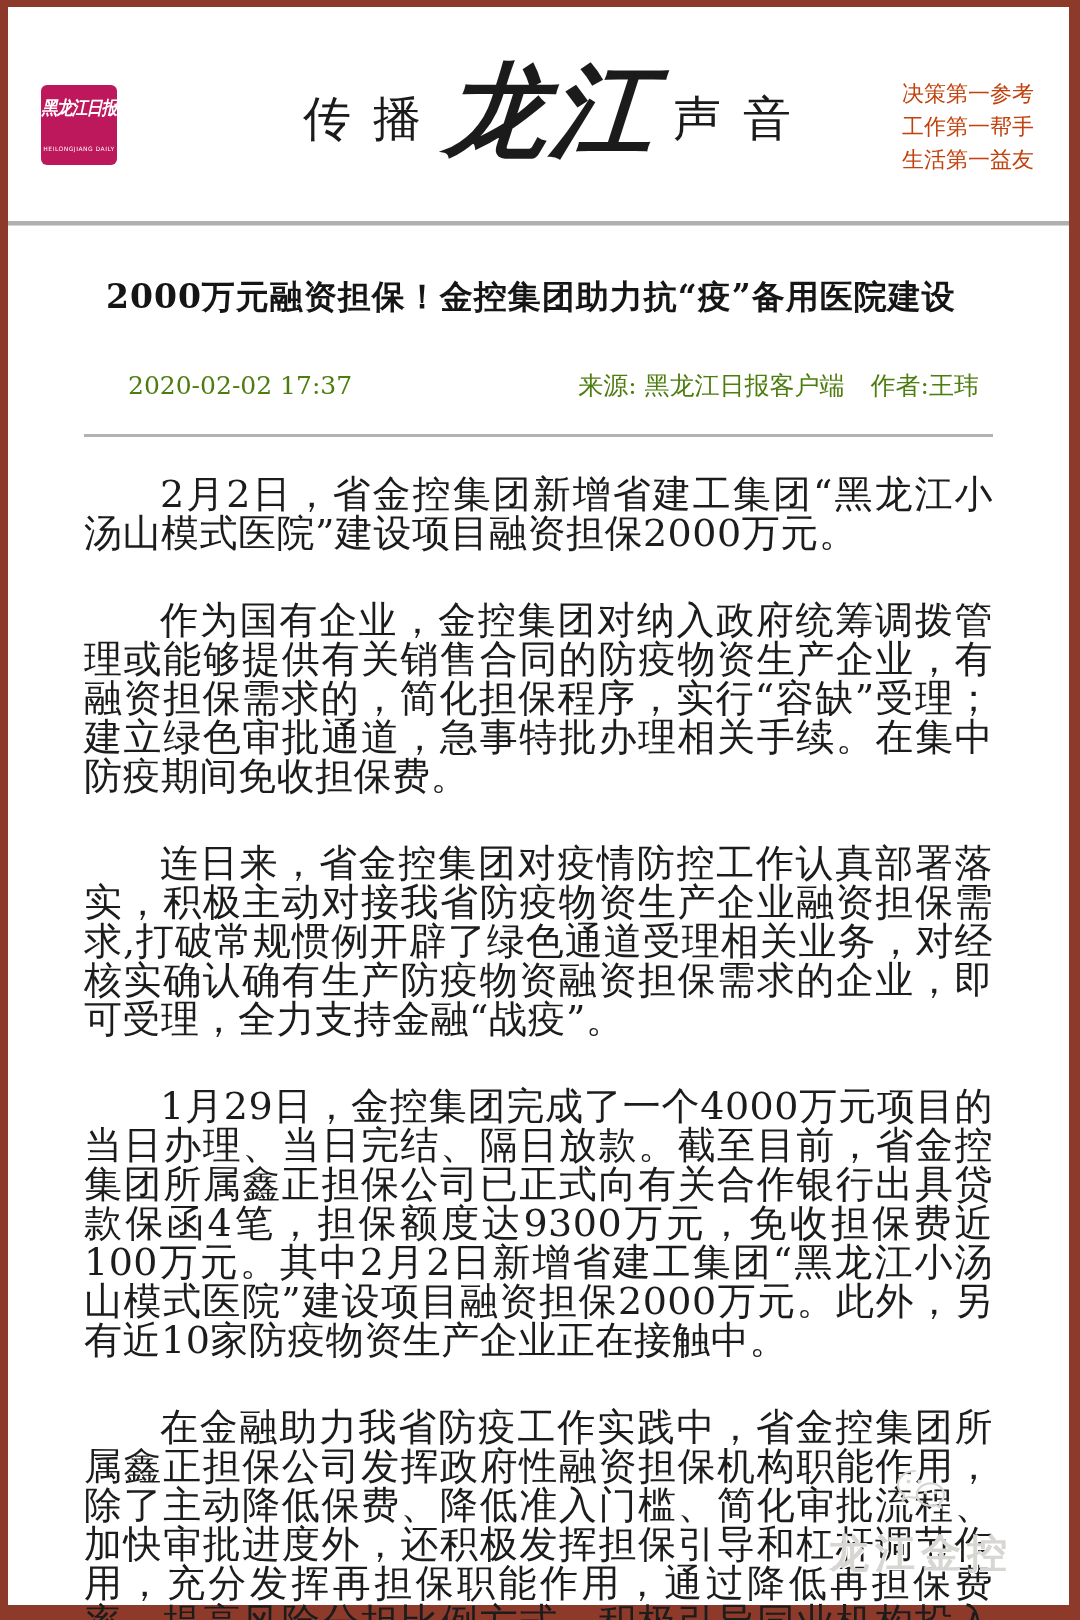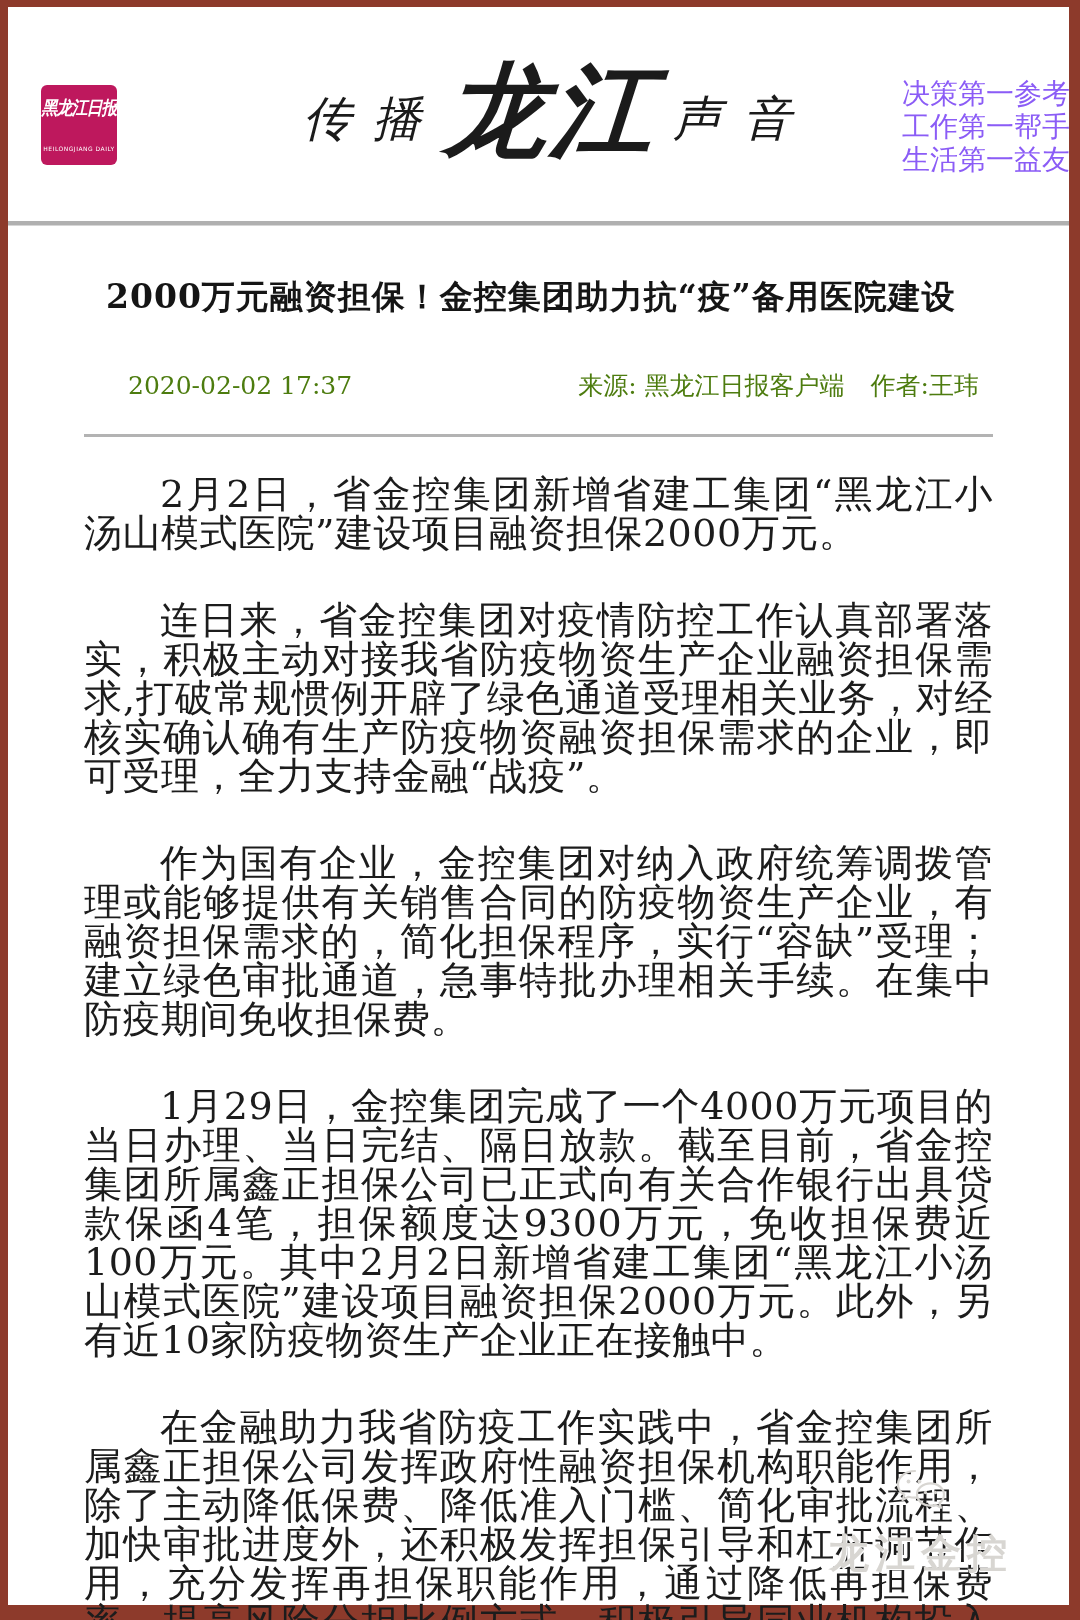--- a/index.html
+++ b/index.html
@@ -38,31 +38,30 @@
     font-size:6px;letter-spacing:.5px;margin-top:6px;white-space:nowrap;
     font-family:"DejaVu Sans","Liberation Sans",sans-serif;
   }
   .slogan{
     position:absolute;left:295px;top:40px;height:130px;
     display:flex;align-items:center;color:#1b1b1b;white-space:nowrap;
   }
   .slogan-part{
     font-size:48px;letter-spacing:22px;font-weight:400;
     padding-top:14px;
-    font-style:italic;
   }
   .slogan-brush{
     font-size:102px;font-weight:bold;font-style:italic;
     letter-spacing:4px;margin:0 16px 0 2px;
     transform:skewX(-4deg);
   }
   .taglines{
     position:absolute;right:55px;top:70px;
     font-family:Liberation Sans, sans-serif;
-    font-size:28px;line-height:33px;color:#8b5cf6;
+    font-size:22px;line-height:33px;color:#c2410c;
     text-align:justify;text-align-last:justify;width:112px;
     white-space:nowrap;
   }
   .taglines div{white-space:nowrap;}
   .rule-full{
     position:absolute;left:0;right:0;top:214px;height:4px;
     background:#b0b0b0;border-bottom:1px solid #d6d6d6;
   }
   
   .article{
@@ -138,22 +137,22 @@
       <span class="meta-right">
         <span>来源: 黑龙江日报客户端</span>
         <span>作者:王玮</span>
       </span>
     </div>
 
     <div class="divider"></div>
 
     <div class="body">
       <p>2月2日，省金控集团新增省建工集团“黑龙江小汤山模式医院”建设项目融资担保2000万元。</p>
+      <p>作为国有企业，金控集团对纳入政府统筹调拨管理或能够提供有关销售合同的防疫物资生产企业，有融资担保需求的，简化担保程序，实行“容缺”受理；建立绿色审批通道，急事特批办理相关手续。在集中防疫期间免收担保费。</p>
       <p>连日来，省金控集团对疫情防控工作认真部署落实，积极主动对接我省防疫物资生产企业融资担保需求,打破常规惯例开辟了绿色通道受理相关业务，对经核实确认确有生产防疫物资融资担保需求的企业，即可受理，全力支持金融“战疫”。</p>
-      <p>作为国有企业，金控集团对纳入政府统筹调拨管理或能够提供有关销售合同的防疫物资生产企业，有融资担保需求的，简化担保程序，实行“容缺”受理；建立绿色审批通道，急事特批办理相关手续。在集中防疫期间免收担保费。</p>
       <p>1月29日，金控集团完成了一个4000万元项目的当日办理、当日完结、隔日放款。截至目前，省金控集团所属鑫正担保公司已正式向有关合作银行出具贷款保函4笔，担保额度达9300万元，免收担保费近100万元。其中2月2日新增省建工集团“黑龙江小汤山模式医院”建设项目融资担保2000万元。此外，另有近10家防疫物资生产企业正在接触中。</p>
       <p>在金融助力我省防疫工作实践中，省金控集团所属鑫正担保公司发挥政府性融资担保机构职能作用，除了主动降低保费、降低准入门槛、简化审批流程、加快审批进度外，还积极发挥担保引导和杠杆调节作用，充分发挥再担保职能作用，通过降低再担保费率、提高风险分担比例方式，积极引导同业机构投入防疫防控工作；通过担保增信方式引导重点防疫物资生产企业优先选择贷款利率低、服务质量好、放款速度快的银行作为承贷银行。与此同时，针对因疫情受困企业在迅速恢复生产经营方面所遇到的问题，下发了《关于做好防疫受困企业后续担保服务有关事宜的通知》，明确了受困的在保项目可以展期或调整还款方案、免除展期期间担保费用等政策。</p>
     </div>
   </div>
 
   <div class="watermark">
     <span>
       <svg class="wechat-icon" width="52" height="44" viewBox="0 0 52 44">
         <g fill="none" stroke="#d8d6d2" stroke-width="2.2" stroke-linecap="round" stroke-linejoin="round">
           <path d="M20 3C10.6 3 3 9 3 16.4c0 4.2 2.5 8 6.3 10.4L7.5 32l6-3.2c2 .6 4.2.9 6.5.9.7 0 1.3 0 2-.1"></path>

